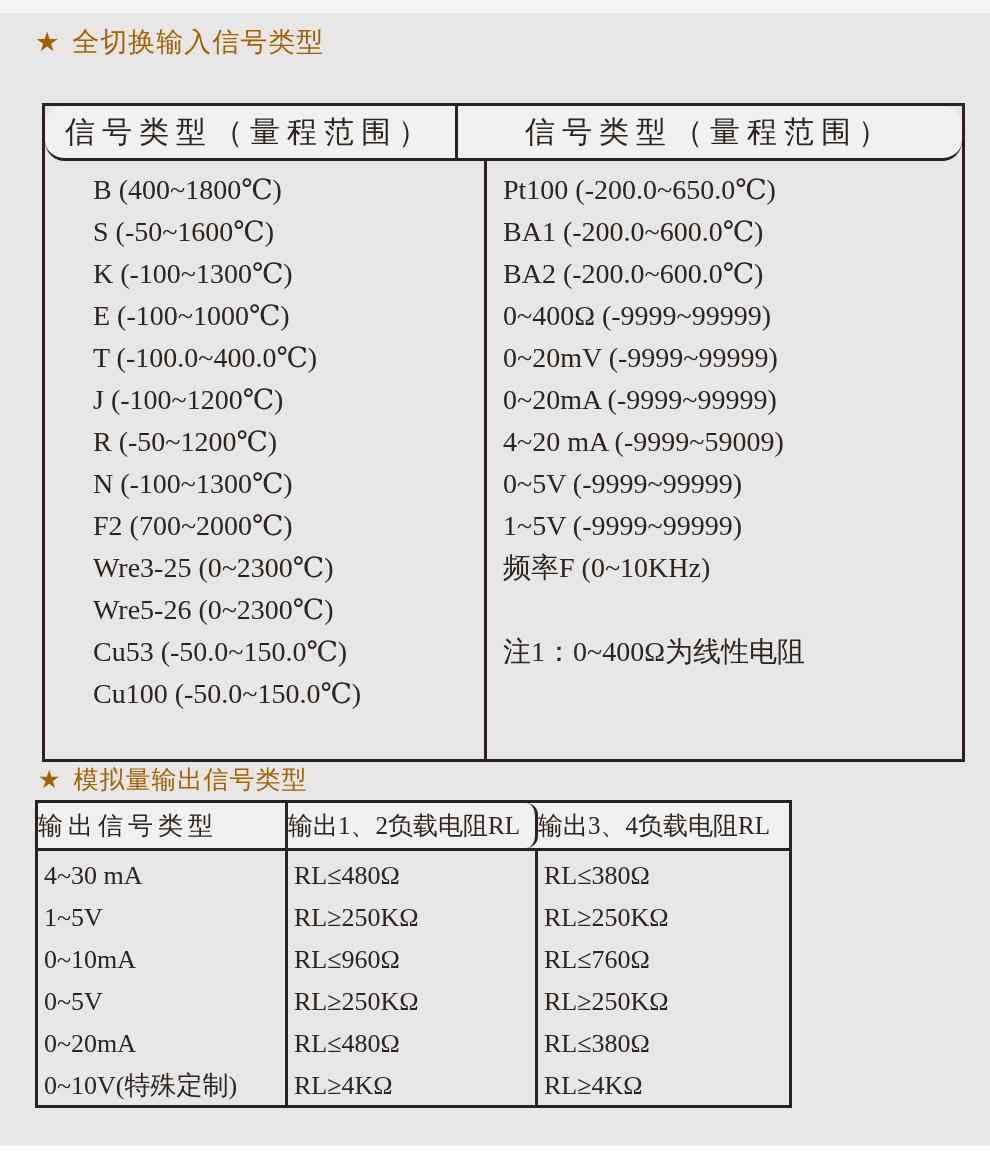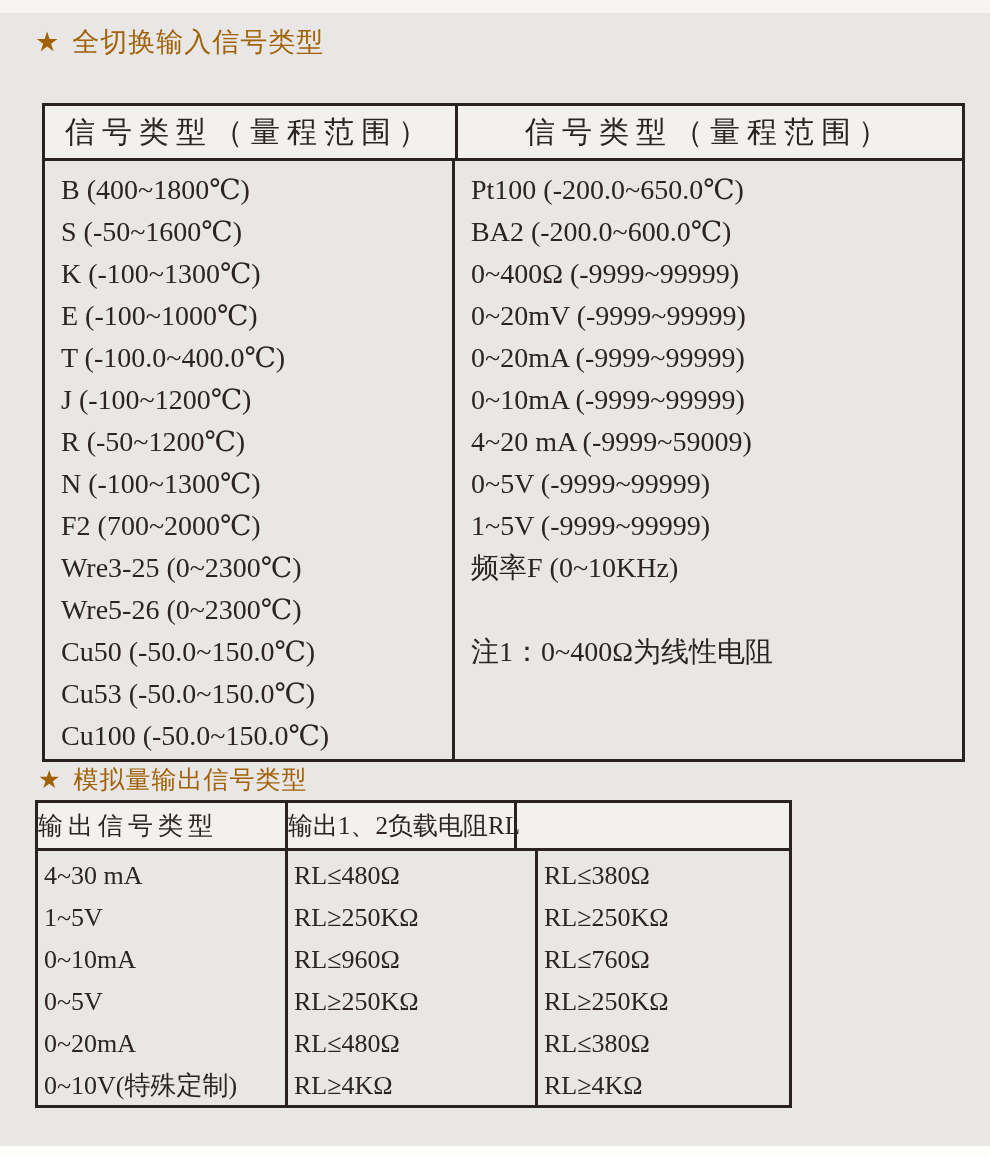--- a/index.html
+++ b/index.html
@@ -31,28 +31,29 @@
     position: absolute; left: 42px; top: 103px;
     width: 923px; height: 659px;
     border: 3px solid #2a221e;
     box-sizing: border-box;
     background: #e9e7e5;
   }
   .t1-header {
     display: flex; height: 52px;
     border-bottom: 3px solid #2a221e;
     background: #f2f1ef;
+    border-radius: 20px;
   }
   .t1-hcell {
     display: flex; align-items: center; justify-content: center;
     font-size: 30px; letter-spacing: 7px; white-space: nowrap;
   }
   .t1-hcell.left { width: 410px; border-right: 3px solid #2a221e; flex: none; }
   .t1-hcell.right { flex: 1; }
-  .t1-body { display: flex; height: calc(100% - 55px); }
+  .t1-body { display: flex; height: calc(100% - 55px); padding-left: 32px; }
   .t1-col { padding: 8px 0 0 16px; font-size: 28px; box-sizing: border-box; }
   .t1-col.left { width: 410px; border-right: 3px solid #2a221e; flex: none; }
   .t1-col.right { flex: 1; }
   .trow { height: 42px; line-height: 42px; white-space: nowrap; }
 
   
   .table2 {
     position: absolute; left: 35px; top: 800px;
     width: 757px; height: 308px;
     border: 3px solid #2a221e;
@@ -63,21 +64,21 @@
     display: flex; height: 45px;
     border-bottom: 3px solid #2a221e;
     background: #f2f1ef;
     font-size: 25px;
   }
   .t2-hcell {
     display: flex; align-items: center;
     white-space: nowrap; box-sizing: border-box;
   }
   .t2-hcell.c1 { width: 250px; border-right: 3px solid #2a221e; flex:none; letter-spacing: 5px; }
-  .t2-hcell.c2 { width: 229px; border-right: 3px solid #2a221e; flex:none; }
+  .t2-hcell.c2 { width: 250px; border-right: 3px solid #2a221e; flex:none;border-radius:12px; }
   .t2-hcell.c3 { flex: 1; }
   .t2-body { display: flex; height: calc(100% - 48px); font-size: 26px; }
   .t2-col { padding: 4px 0 0 6px; box-sizing: border-box; }
   .t2-col.c1 { width: 250px; border-right: 3px solid #2a221e; flex:none; }
   .t2-col.c2 { width: 250px; border-right: 3px solid #2a221e; flex:none; }
   .t2-col.c3 { flex: 1; }
   .t2row { height: 42px; line-height: 42px; white-space: nowrap; }
 </style>
 </head>
 <body>
@@ -98,47 +99,47 @@
       <div class="trow">S (-50~1600℃)</div>
       <div class="trow">K (-100~1300℃)</div>
       <div class="trow">E (-100~1000℃)</div>
       <div class="trow">T (-100.0~400.0℃)</div>
       <div class="trow">J (-100~1200℃)</div>
       <div class="trow">R (-50~1200℃)</div>
       <div class="trow">N (-100~1300℃)</div>
       <div class="trow">F2 (700~2000℃)</div>
       <div class="trow">Wre3-25 (0~2300℃)</div>
       <div class="trow">Wre5-26 (0~2300℃)</div>
-      <div class="trow">Cu50 (-50.0~150.0℃)</div>
       <div class="trow">Cu53 (-50.0~150.0℃)</div>
       <div class="trow">Cu100 (-50.0~150.0℃)</div>
     </div>
     <div class="t1-col right">
       <div class="trow">Pt100 (-200.0~650.0℃)</div>
+      <div class="trow">BA1 (-200.0~600.0℃)</div>
       <div class="trow">BA2 (-200.0~600.0℃)</div>
       <div class="trow">0~400Ω (-9999~99999)</div>
       <div class="trow">0~20mV (-9999~99999)</div>
       <div class="trow">0~20mA (-9999~99999)</div>
-      <div class="trow">0~10mA (-9999~99999)</div>
       <div class="trow">4~20 mA (-9999~59009)</div>
       <div class="trow">0~5V (-9999~99999)</div>
       <div class="trow">1~5V (-9999~99999)</div>
       <div class="trow">频率F (0~10KHz)</div>
       <div class="trow spacer"></div>
       <div class="trow">注1：0~400Ω为线性电阻</div>
     </div>
   </div>
 </div>
 
 <h2 class="heading" id="heading-2"><span class="star">★</span><span>模拟量输出信号类型</span></h2>
 
 <div class="table2">
   <div class="t2-header">
     <div class="t2-hcell c1">输出信号类型</div>
     <div class="t2-hcell c2">输出1、2负载电阻RL</div>
+    <div class="t2-hcell c3">输出3、4负载电阻RL</div>
   </div>
   <div class="t2-body">
     <div class="t2-col c1">
       <div class="t2row">4~30 mA</div>
       <div class="t2row">1~5V</div>
       <div class="t2row">0~10mA</div>
       <div class="t2row">0~5V</div>
       <div class="t2row">0~20mA</div>
       <div class="t2row">0~10V(特殊定制)</div>
     </div>

